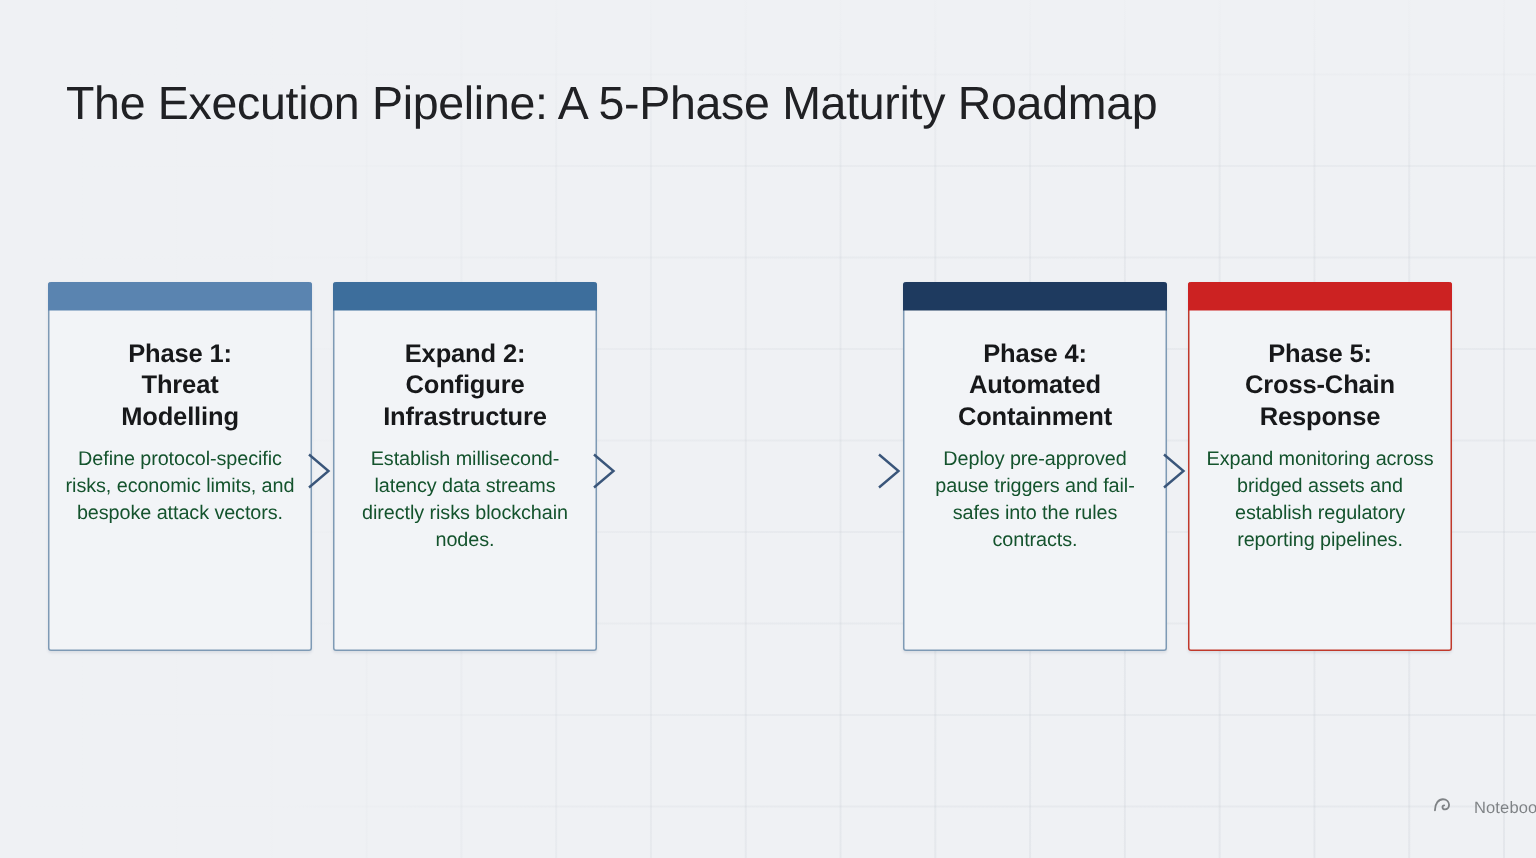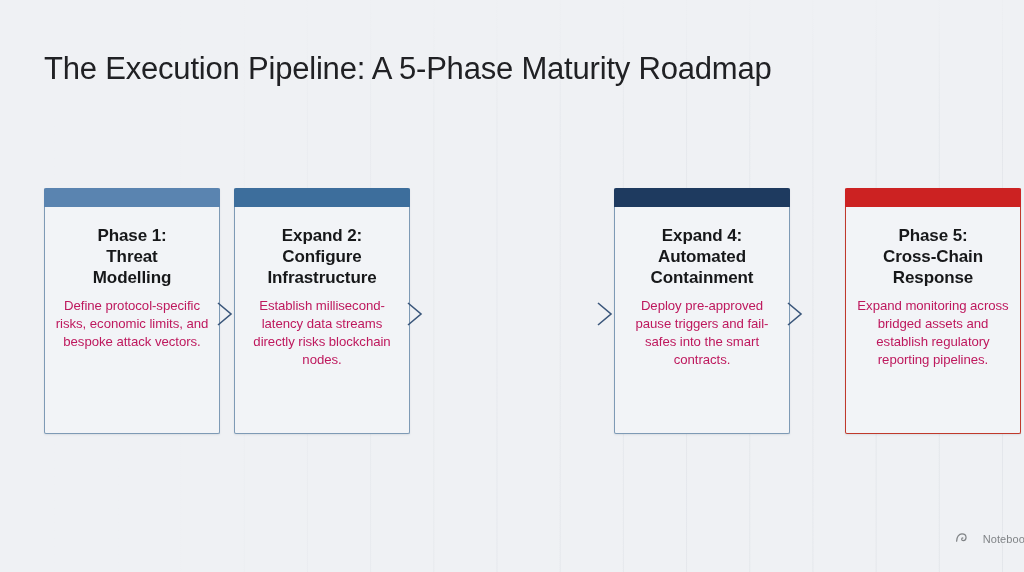--- a/index.html
+++ b/index.html
@@ -39,40 +39,39 @@
     left: 44px;
     top: 30px;
     font-size: 31px;
     font-weight: 400;
     color: #202124;
     letter-spacing: -0.2px;
     white-space: nowrap;
   }
   #pipeline {
     position: absolute;
-    left: 44px;
+    left: 32px;
     top: 188px;
     width: 936px;
     height: 248px;
   }
   .card {
     position: absolute;
     top: 0;
     width: 176px;
     height: 246px;
     box-sizing: border-box;
     background: #f2f4f7;
     border: 1px solid #7e9ab5;
     border-top: none;
     border-radius: 2px;
     box-shadow: 0 1px 2px rgba(40,60,90,0.10);
   }
   .card.accent-red {
     border-color: #c0392b;
-    margin-left: 41px;
   }
   .card-header {
     position: absolute;
     left: -1px;
     right: -1px;
     top: 0;
     height: 19px;
     border-radius: 2px 2px 0 0;
   }
   .card-body {
@@ -89,21 +88,21 @@
     font-size: 17px;
     font-weight: bold;
     line-height: 21px;
     color: #17181a;
     margin: 0 0 9px 0;
     letter-spacing: -0.1px;
   }
   .card-desc {
     font-size: 13.2px;
     line-height: 18px;
-    color: #be185d;
+    color: #14532d;
     margin: 0;
     letter-spacing: -0.05px;
   }
   .connector {
     position: absolute;
     top: 113px;
     width: 20px;
     height: 26px;
     overflow: visible;
   }
@@ -175,25 +174,25 @@
     <div class="connector" style="left:552px;">
       <svg width="20" height="26" viewBox="0 0 20 26">
         <polyline points="2,2 15,13 2,24" fill="none" stroke="#3a567a" stroke-width="1.6"></polyline>
       </svg>
     </div>
 
     <div class="card" style="left: 570px; border-color: rgb(126, 154, 181);">
       <div class="card-header" style="background: rgb(30, 58, 95);"></div>
       <div class="card-body">
         <div class="card-title">
-          <span>Expand 4:</span><br>
+          <span>Phase 4:</span><br>
           <span>Automated</span><br>
           <span>Containment</span>
         </div>
-        <p class="card-desc">Deploy pre-approved pause triggers and fail-safes into the smart contracts.</p>
+        <p class="card-desc">Deploy pre-approved pause triggers and fail-safes into the rules contracts.</p>
       </div>
     </div>
 
     <div class="connector" style="left:742px;">
       <svg width="20" height="26" viewBox="0 0 20 26">
         <polyline points="2,2 15,13 2,24" fill="none" stroke="#3a567a" stroke-width="1.6"></polyline>
       </svg>
     </div>
 
     <div class="card accent-red" style="left: 760px; border-color: rgb(192, 57, 43);">

